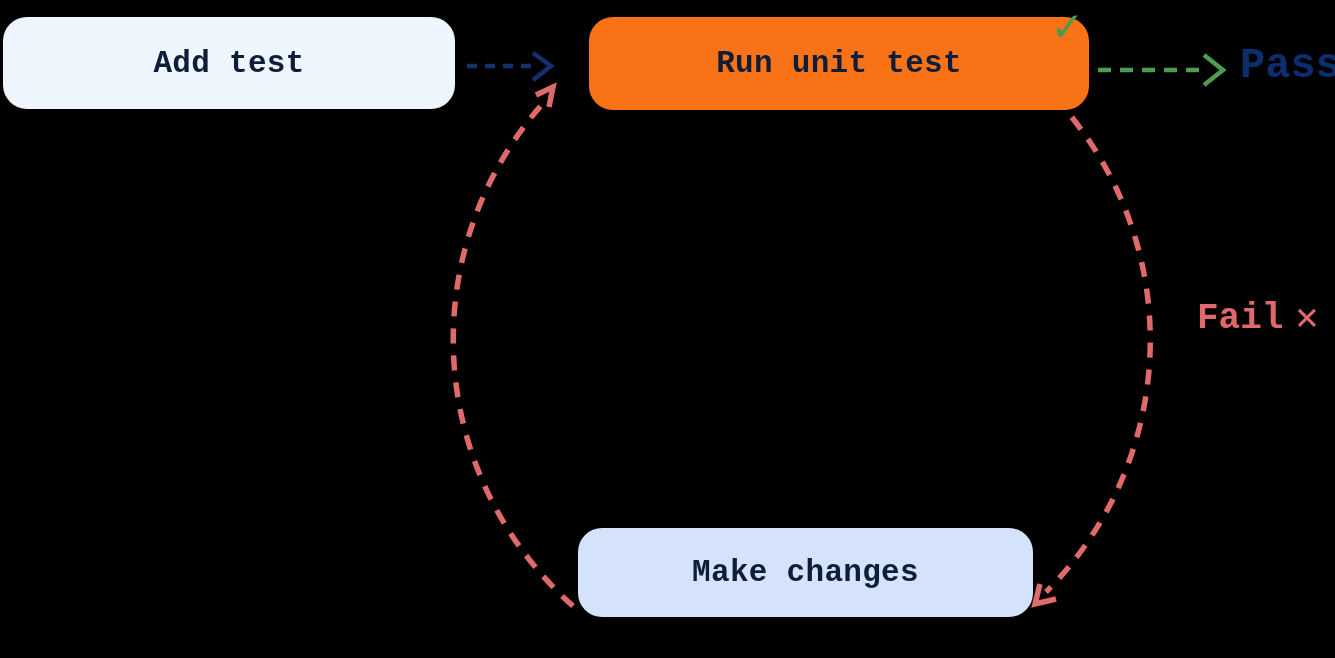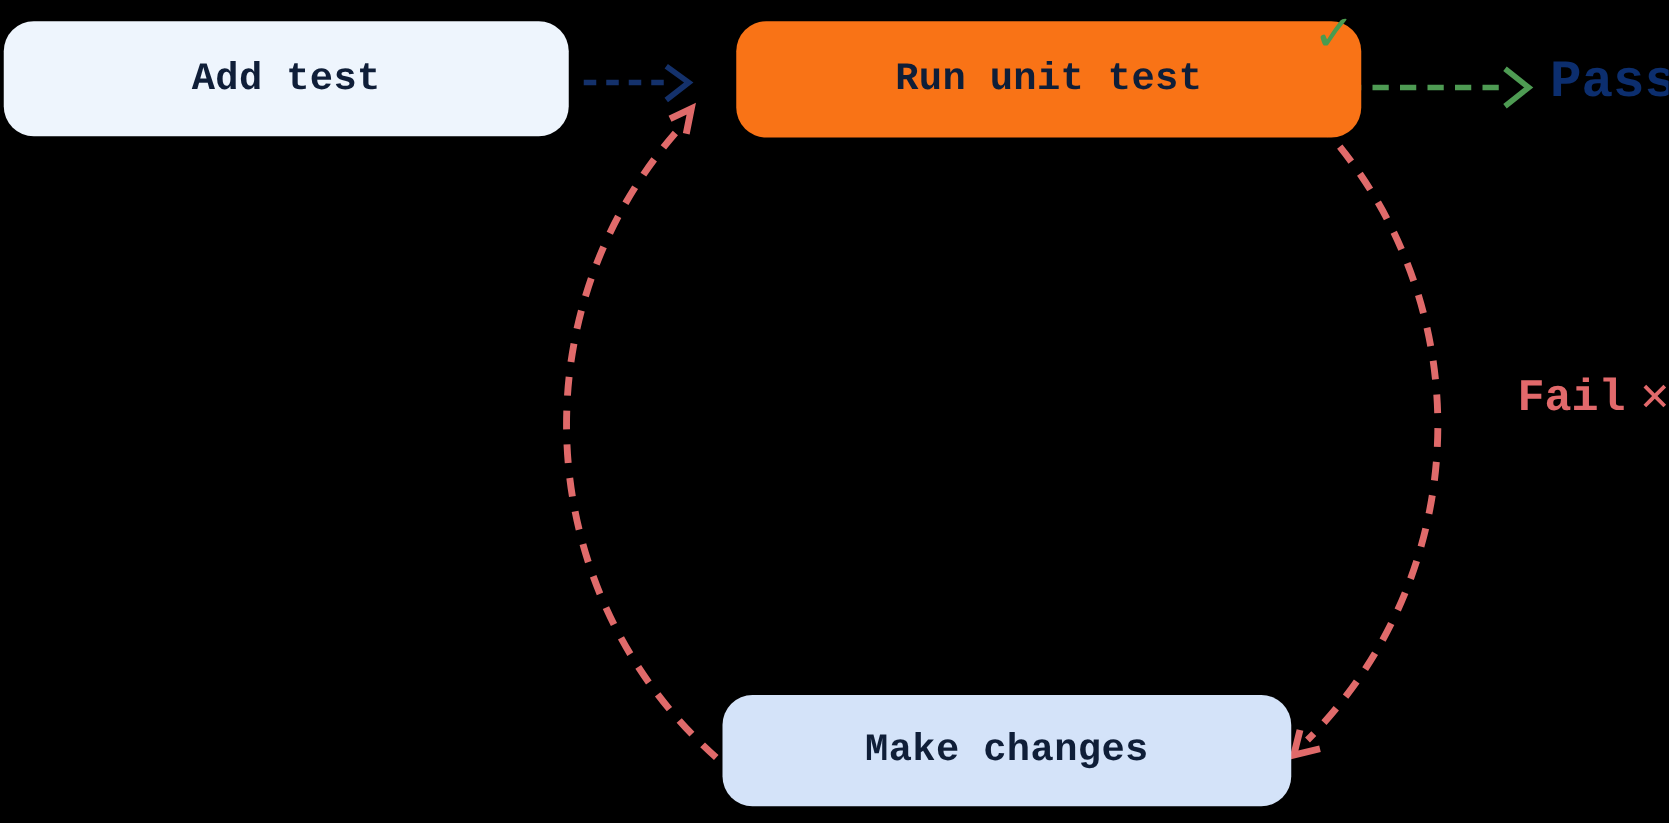--- a/index.html
+++ b/index.html
@@ -38,21 +38,21 @@
     width: 452px; height: 92px;
     background: #EEF5FD;
   }
   .node-run {
     left: 563px; top: 17px;
     width: 500px; height: 93px;
     background: #f97316;
     margin-left: 26px;
   }
   .node-make {
-    left: 578px; top: 556px;
+    left: 578px; top: 528px;
     width: 455px; height: 89px;
     background: #D4E3F9;
   }
   .tag {
     position: absolute;
     font-weight: 700;
     display: flex;
     align-items: center;
     gap: 12px;
     white-space: nowrap;
@@ -65,21 +65,20 @@
   .tag-pass .glyph { font-size: 46px; line-height: 1; }
   .tag-stop {
     left: 1240px; top: 42px;
     font-size: 42px;
     color: #0C2E6E;
   }
   .tag-fail {
     left: 1197px; top: 298px;
     font-size: 36px;
     color: #E2696B;
-    margin-left: 17px;
   }
   .tag-fail .glyph { font-size: 38px; line-height: 1; }
 </style>
 </head>
 <body>
 
 <div class="stage">
 
   <svg class="edges-layer" viewBox="0 0 1335 658" xmlns="http://www.w3.org/2000/svg">
 

